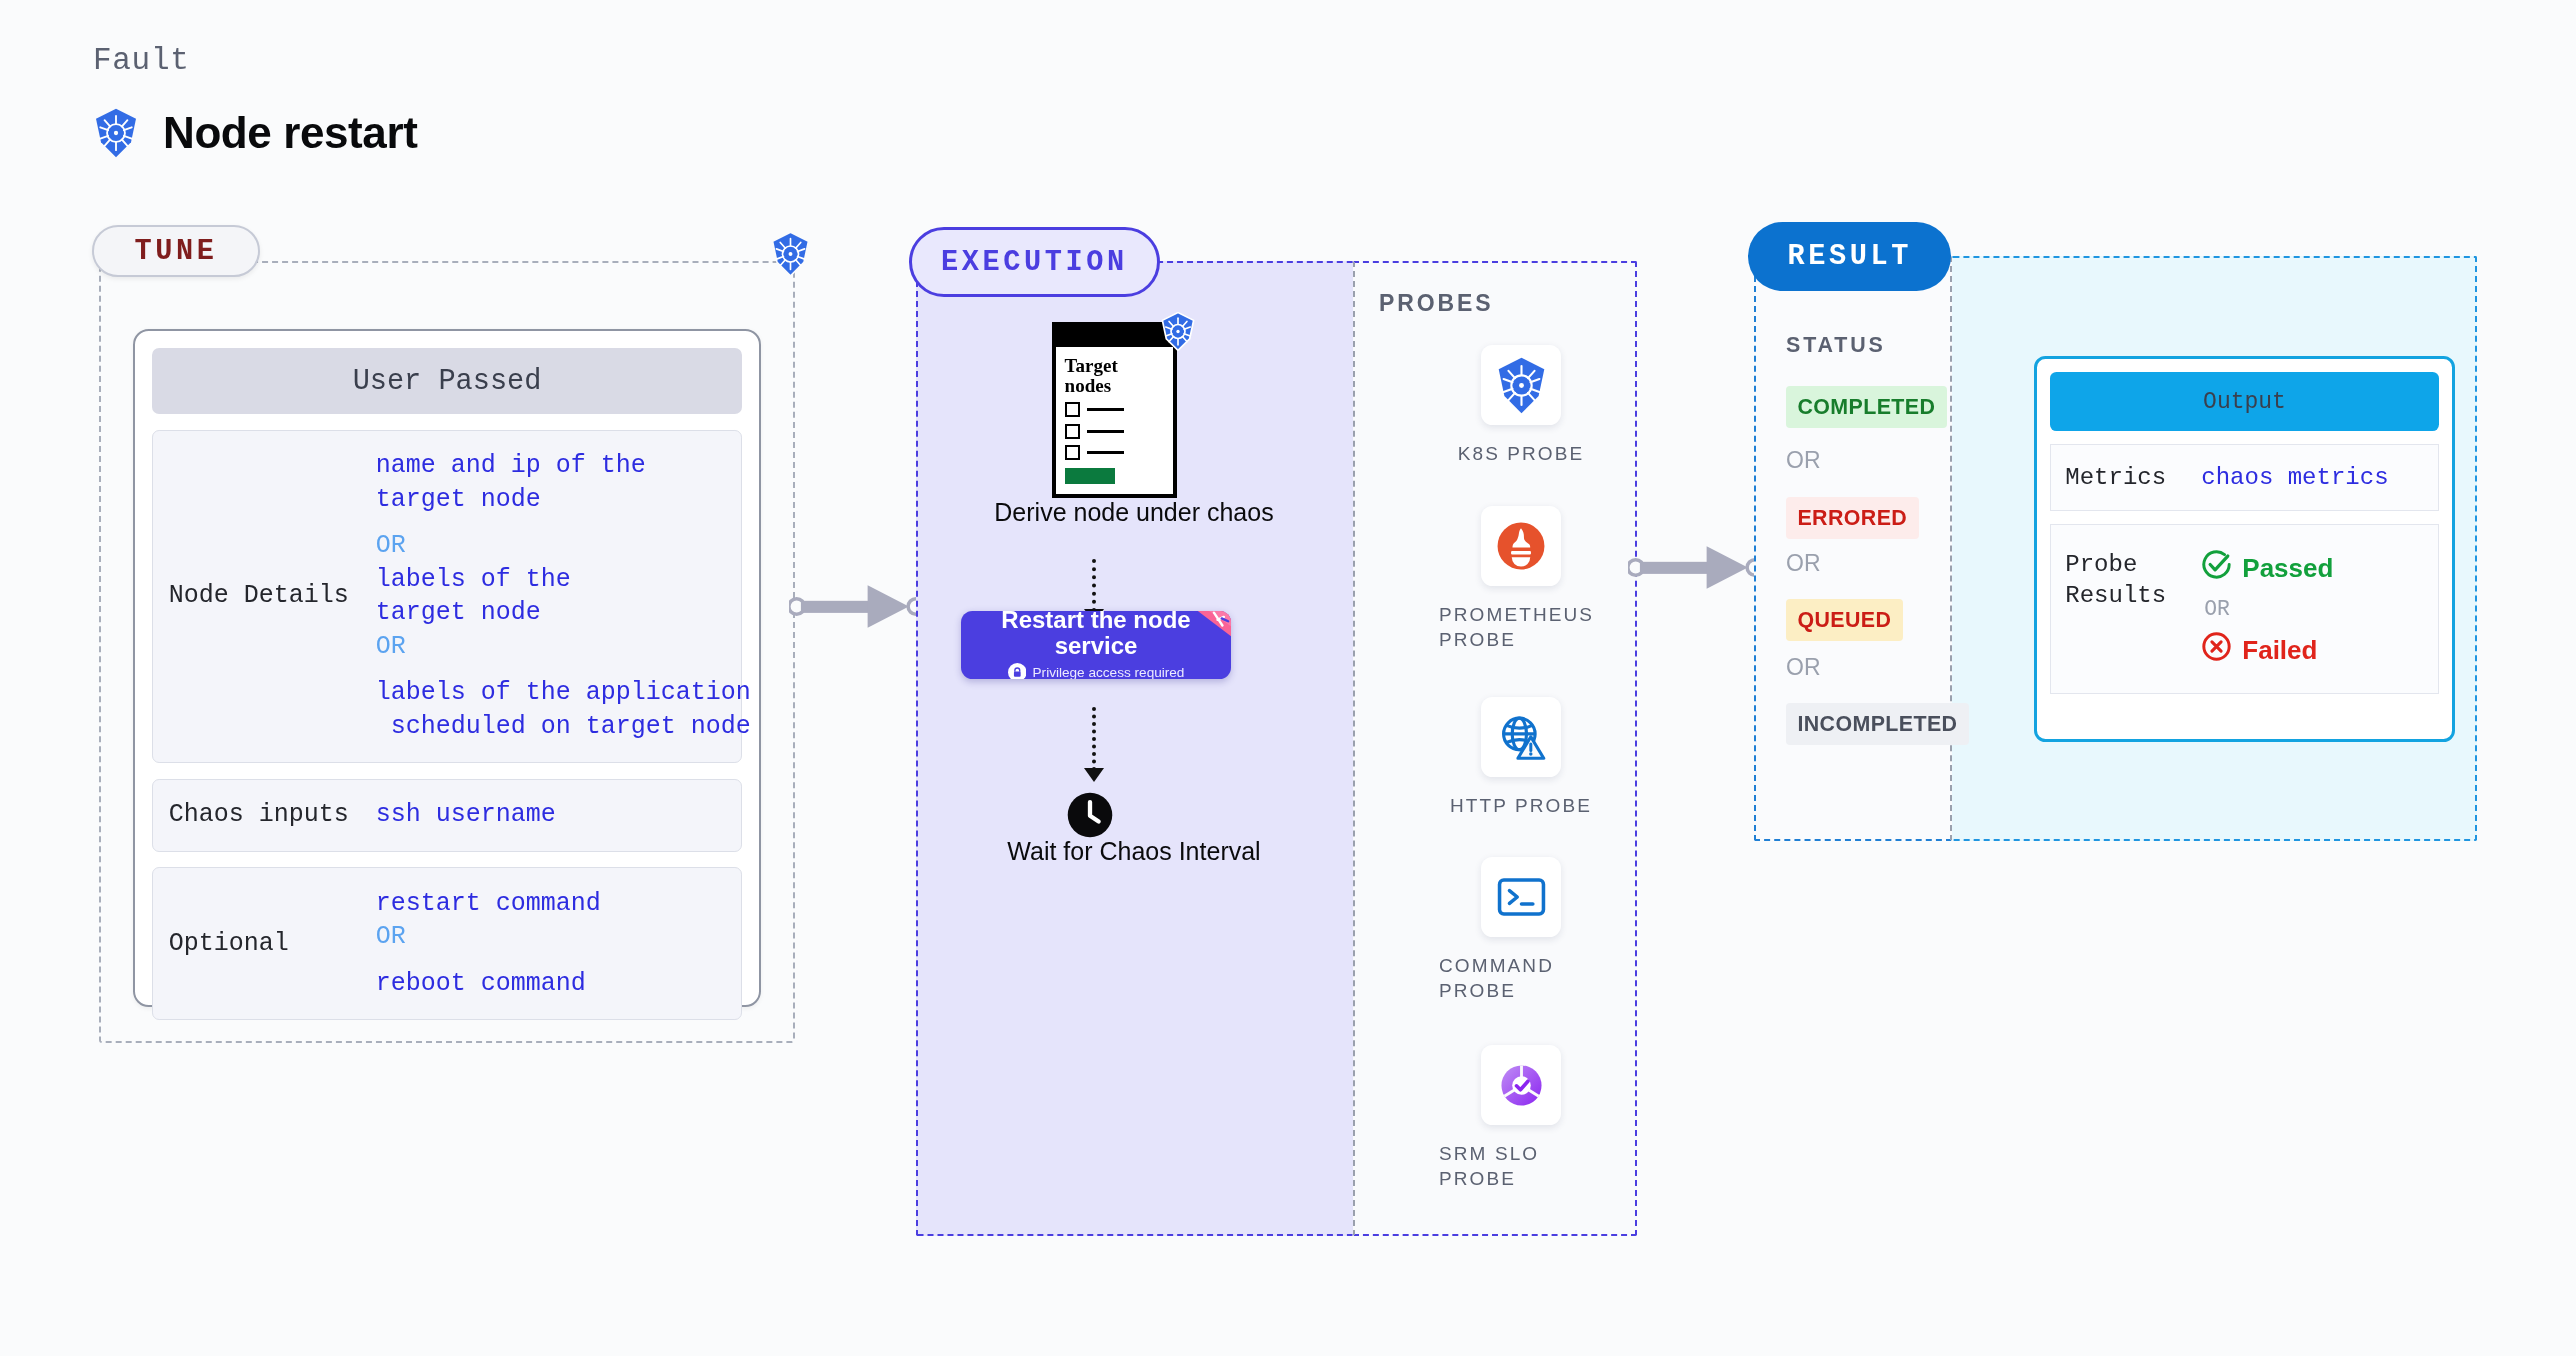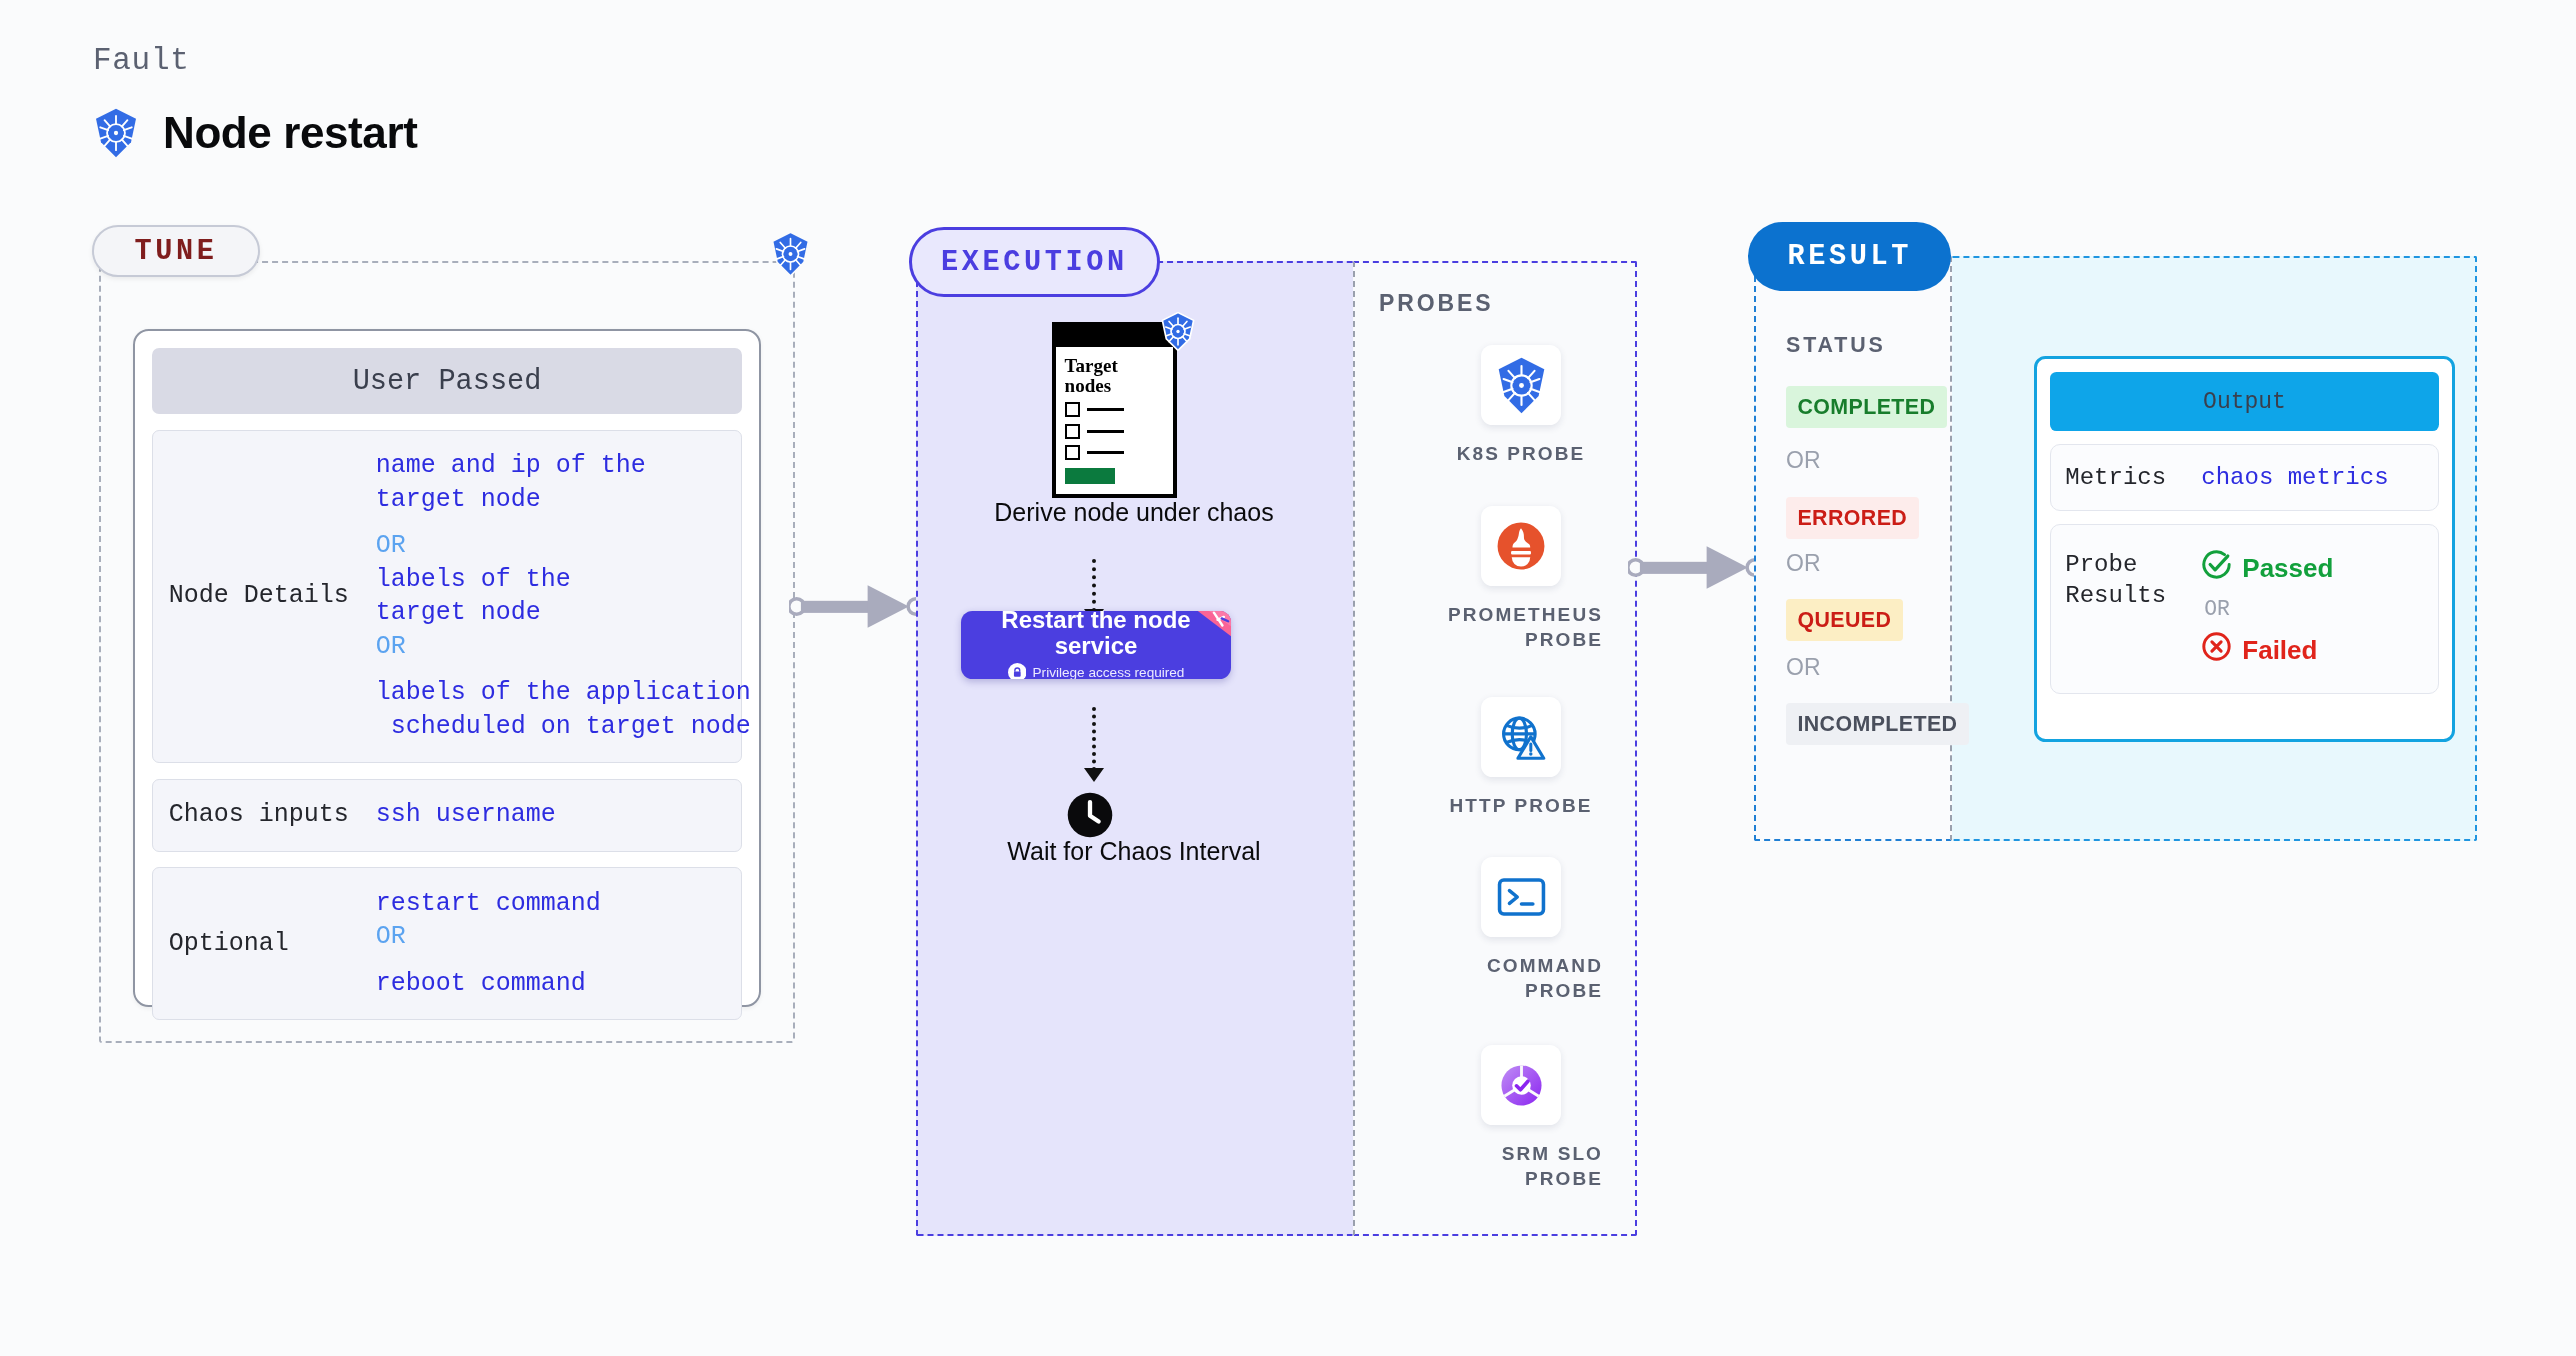--- a/index.html
+++ b/index.html
@@ -138,22 +138,22 @@
   .probe-item {
     position: absolute; width: 164px; display: flex; flex-direction: column;
     align-items: center; left: 523px;
   }
   .probe-tile {
     width: 80px; height: 80px; background: #fff; border-radius: 11.4px;
     display: flex; align-items: center; justify-content: center;
     box-shadow: 0 2.1px 7.1px rgba(30,40,80,0.10);
   }
   .probe-label {
-    margin-top: 15.7px; font-size: 19px; font-weight: bold; letter-spacing: 2.1px;
-    color: #5b6171; text-align: right; line-height: 1.32;
+    margin-top: 15.7px; font-size: 19px; font-weight: normal; letter-spacing: 2.1px;
+    color: #5b6171; text-align: left; line-height: 1.32;
   }
 
   
   #result-panel { left: 1754px; top: 256px; width: 723px; height: 585px; }
   #result-status-dashed {
     position: absolute; left: 0; top: 0; width: 198px; height: 100%;
     border: 2.9px dashed #1f7fd4; border-right: 2.1px dashed #9aa0ad;
     background: #fafbfd; border-radius: 1.4px;
   }
   #result-output-dashed {
@@ -181,21 +181,21 @@
     position: absolute; left: 280px; top: 100px; width: 421px; height: 386px;
     background: #fff; border: 3.6px solid #13a3e0; border-radius: 11.4px;
   }
   #output-title-bar {
     margin: 13px 13px 0 13px; height: 59px; background: #0ea5e9; border-radius: 6.4px;
     display: flex; align-items: center; justify-content: center;
     font-family: "Liberation Mono", monospace; font-size: 23px; color: #3a3f4d;
   }
   .out-row {
     margin: 13px 13px 8px 13px; background: #fbfcfe; border: 1.4px solid #e3e6ee;
-    border-radius: 10px; display: flex; align-items: center; padding: 17px 0 17px 14.3px;
+    border-radius: 0; display: flex; align-items: center; padding: 17px 0 17px 14.3px;
   }
   .out-row .key {
     font-family: "Liberation Mono", monospace; font-size: 24px; color: #24262c;
     width: 136px; flex: 0 0 136px; line-height: 1.3;
   }
   .out-row .vals { font-family: "Liberation Mono", monospace; font-size: 24px; }
   .res-line { display: flex; align-items: center; gap: 10px; }
   .res-pass { color: #12a03c; font-size: 26px; font-weight: bold; font-family: "Liberation Sans", sans-serif; }
   .res-fail { color: #e0241b; font-size: 26px; font-weight: bold; font-family: "Liberation Sans", sans-serif; }
   .res-or { color: #9aa0ad; font-size: 21.4px; margin: 10px 0 10px 2.9px; }

